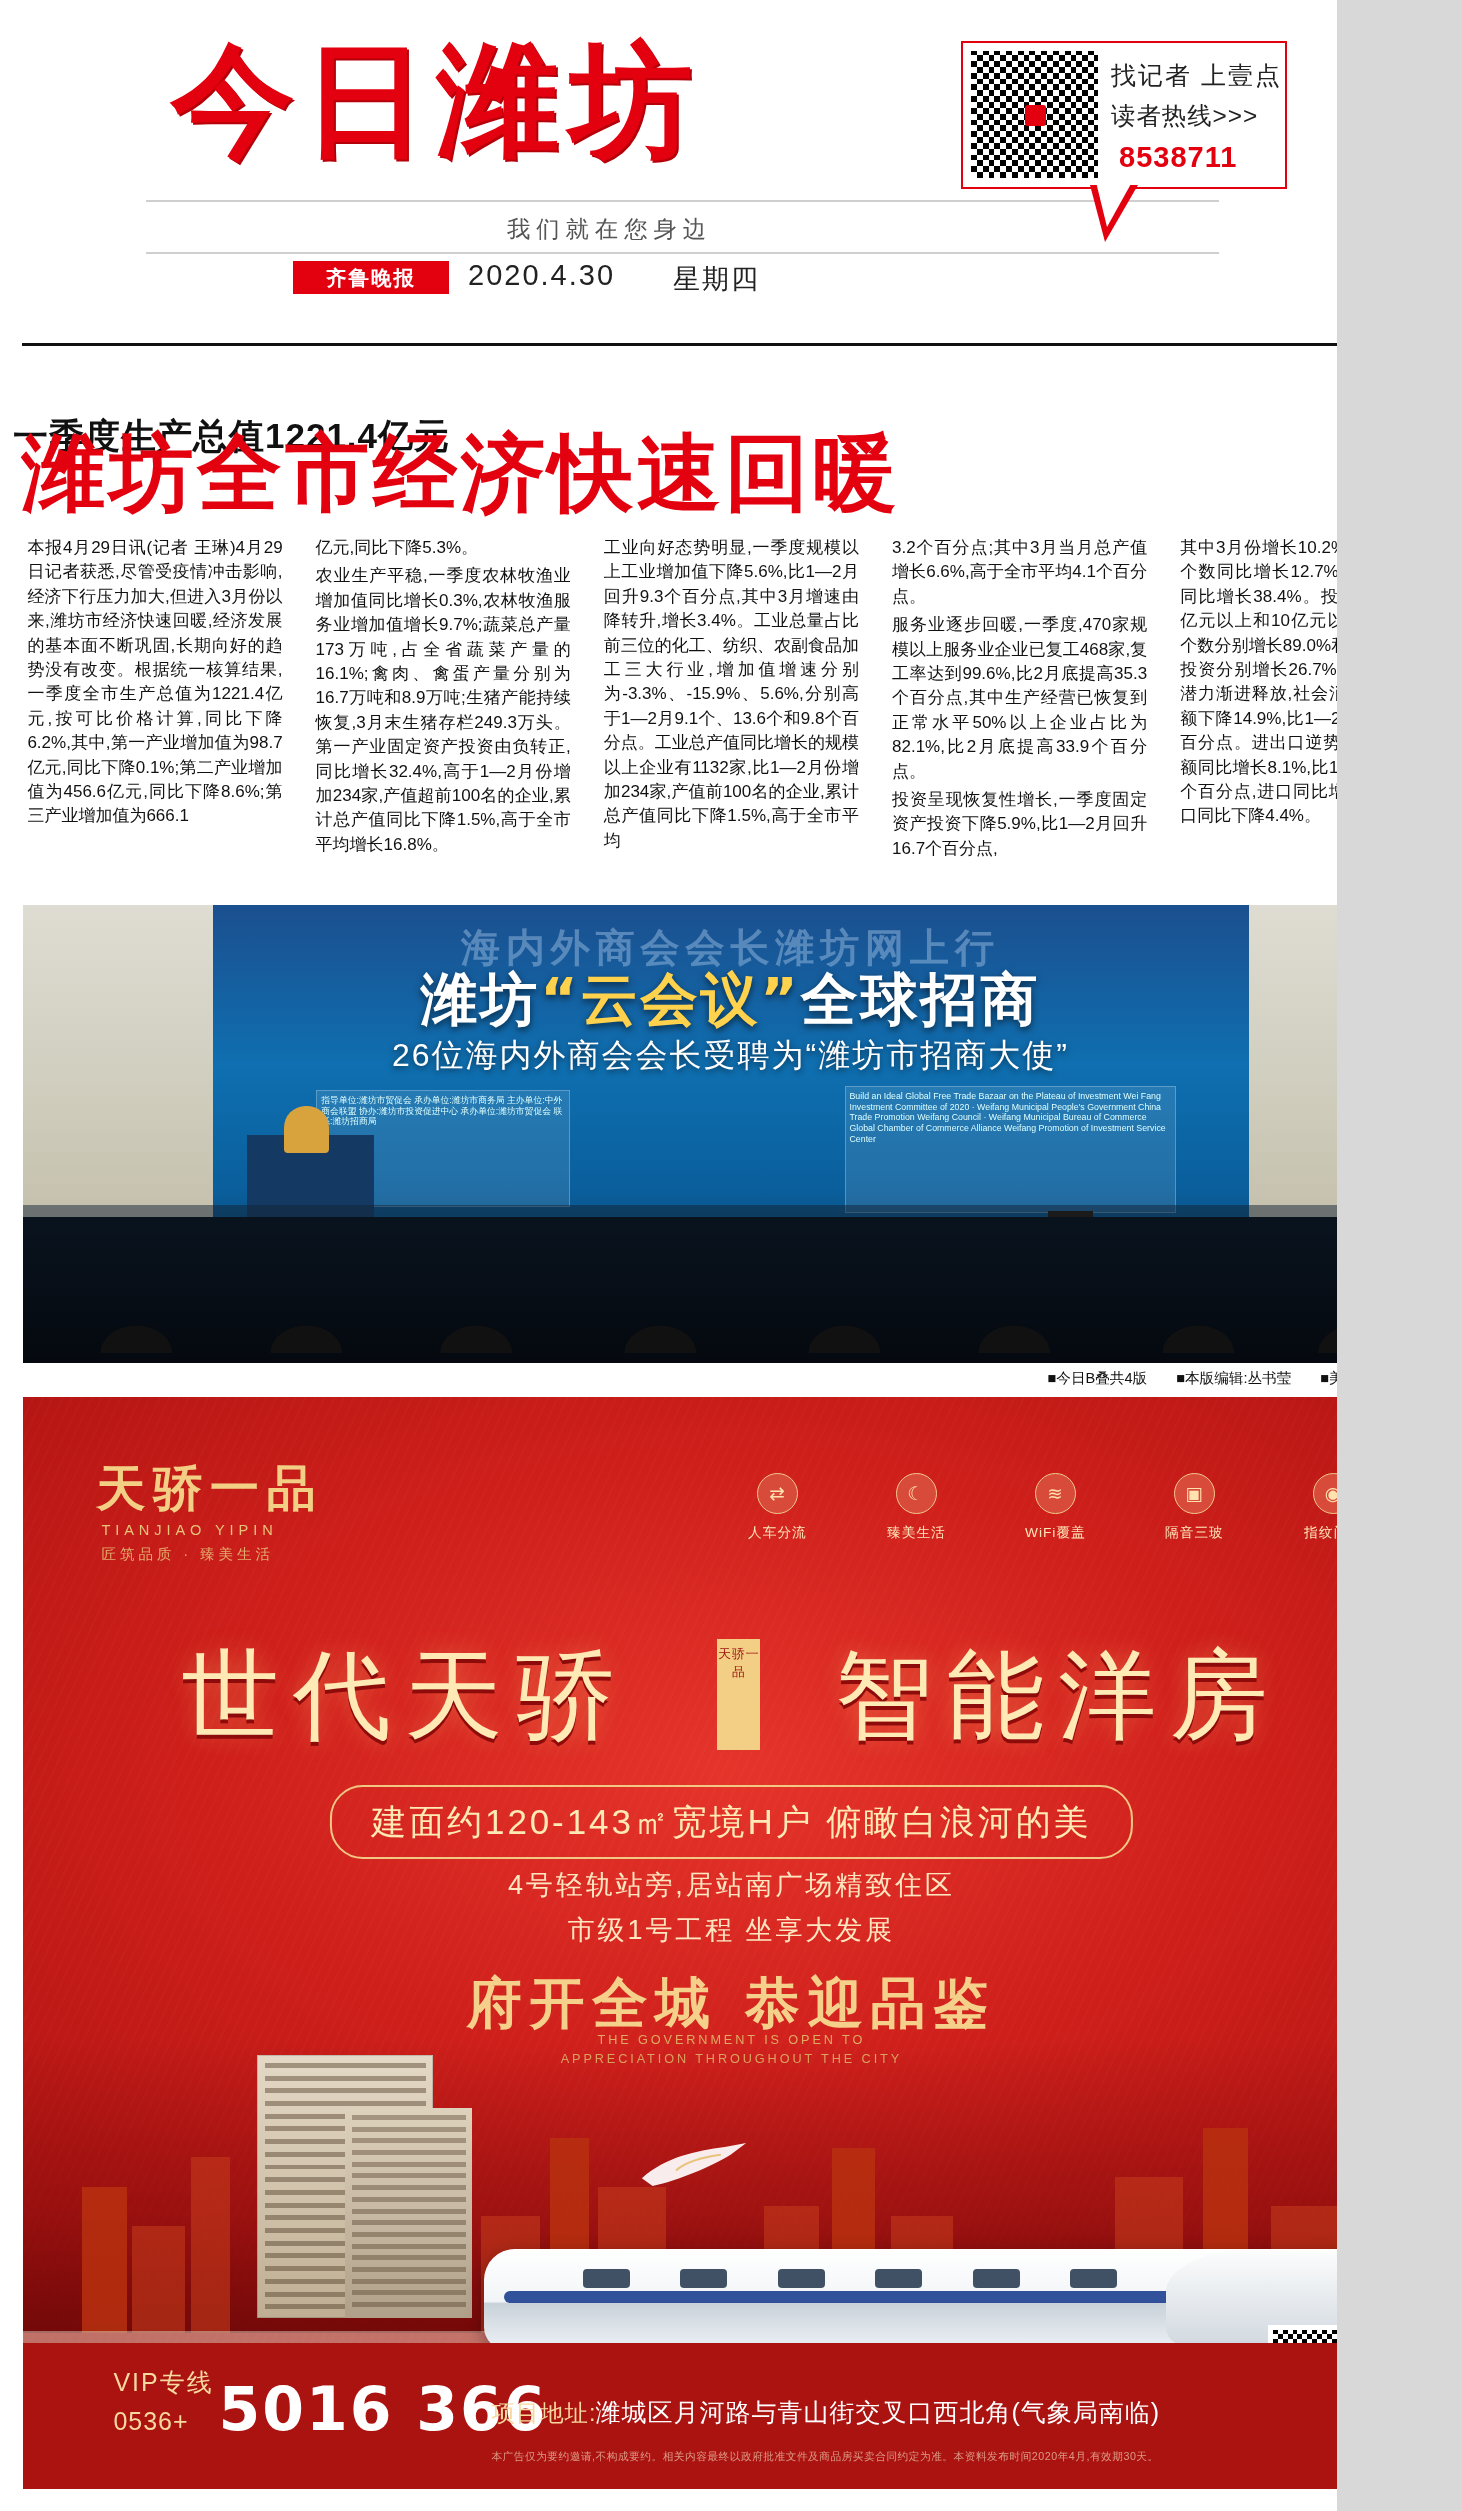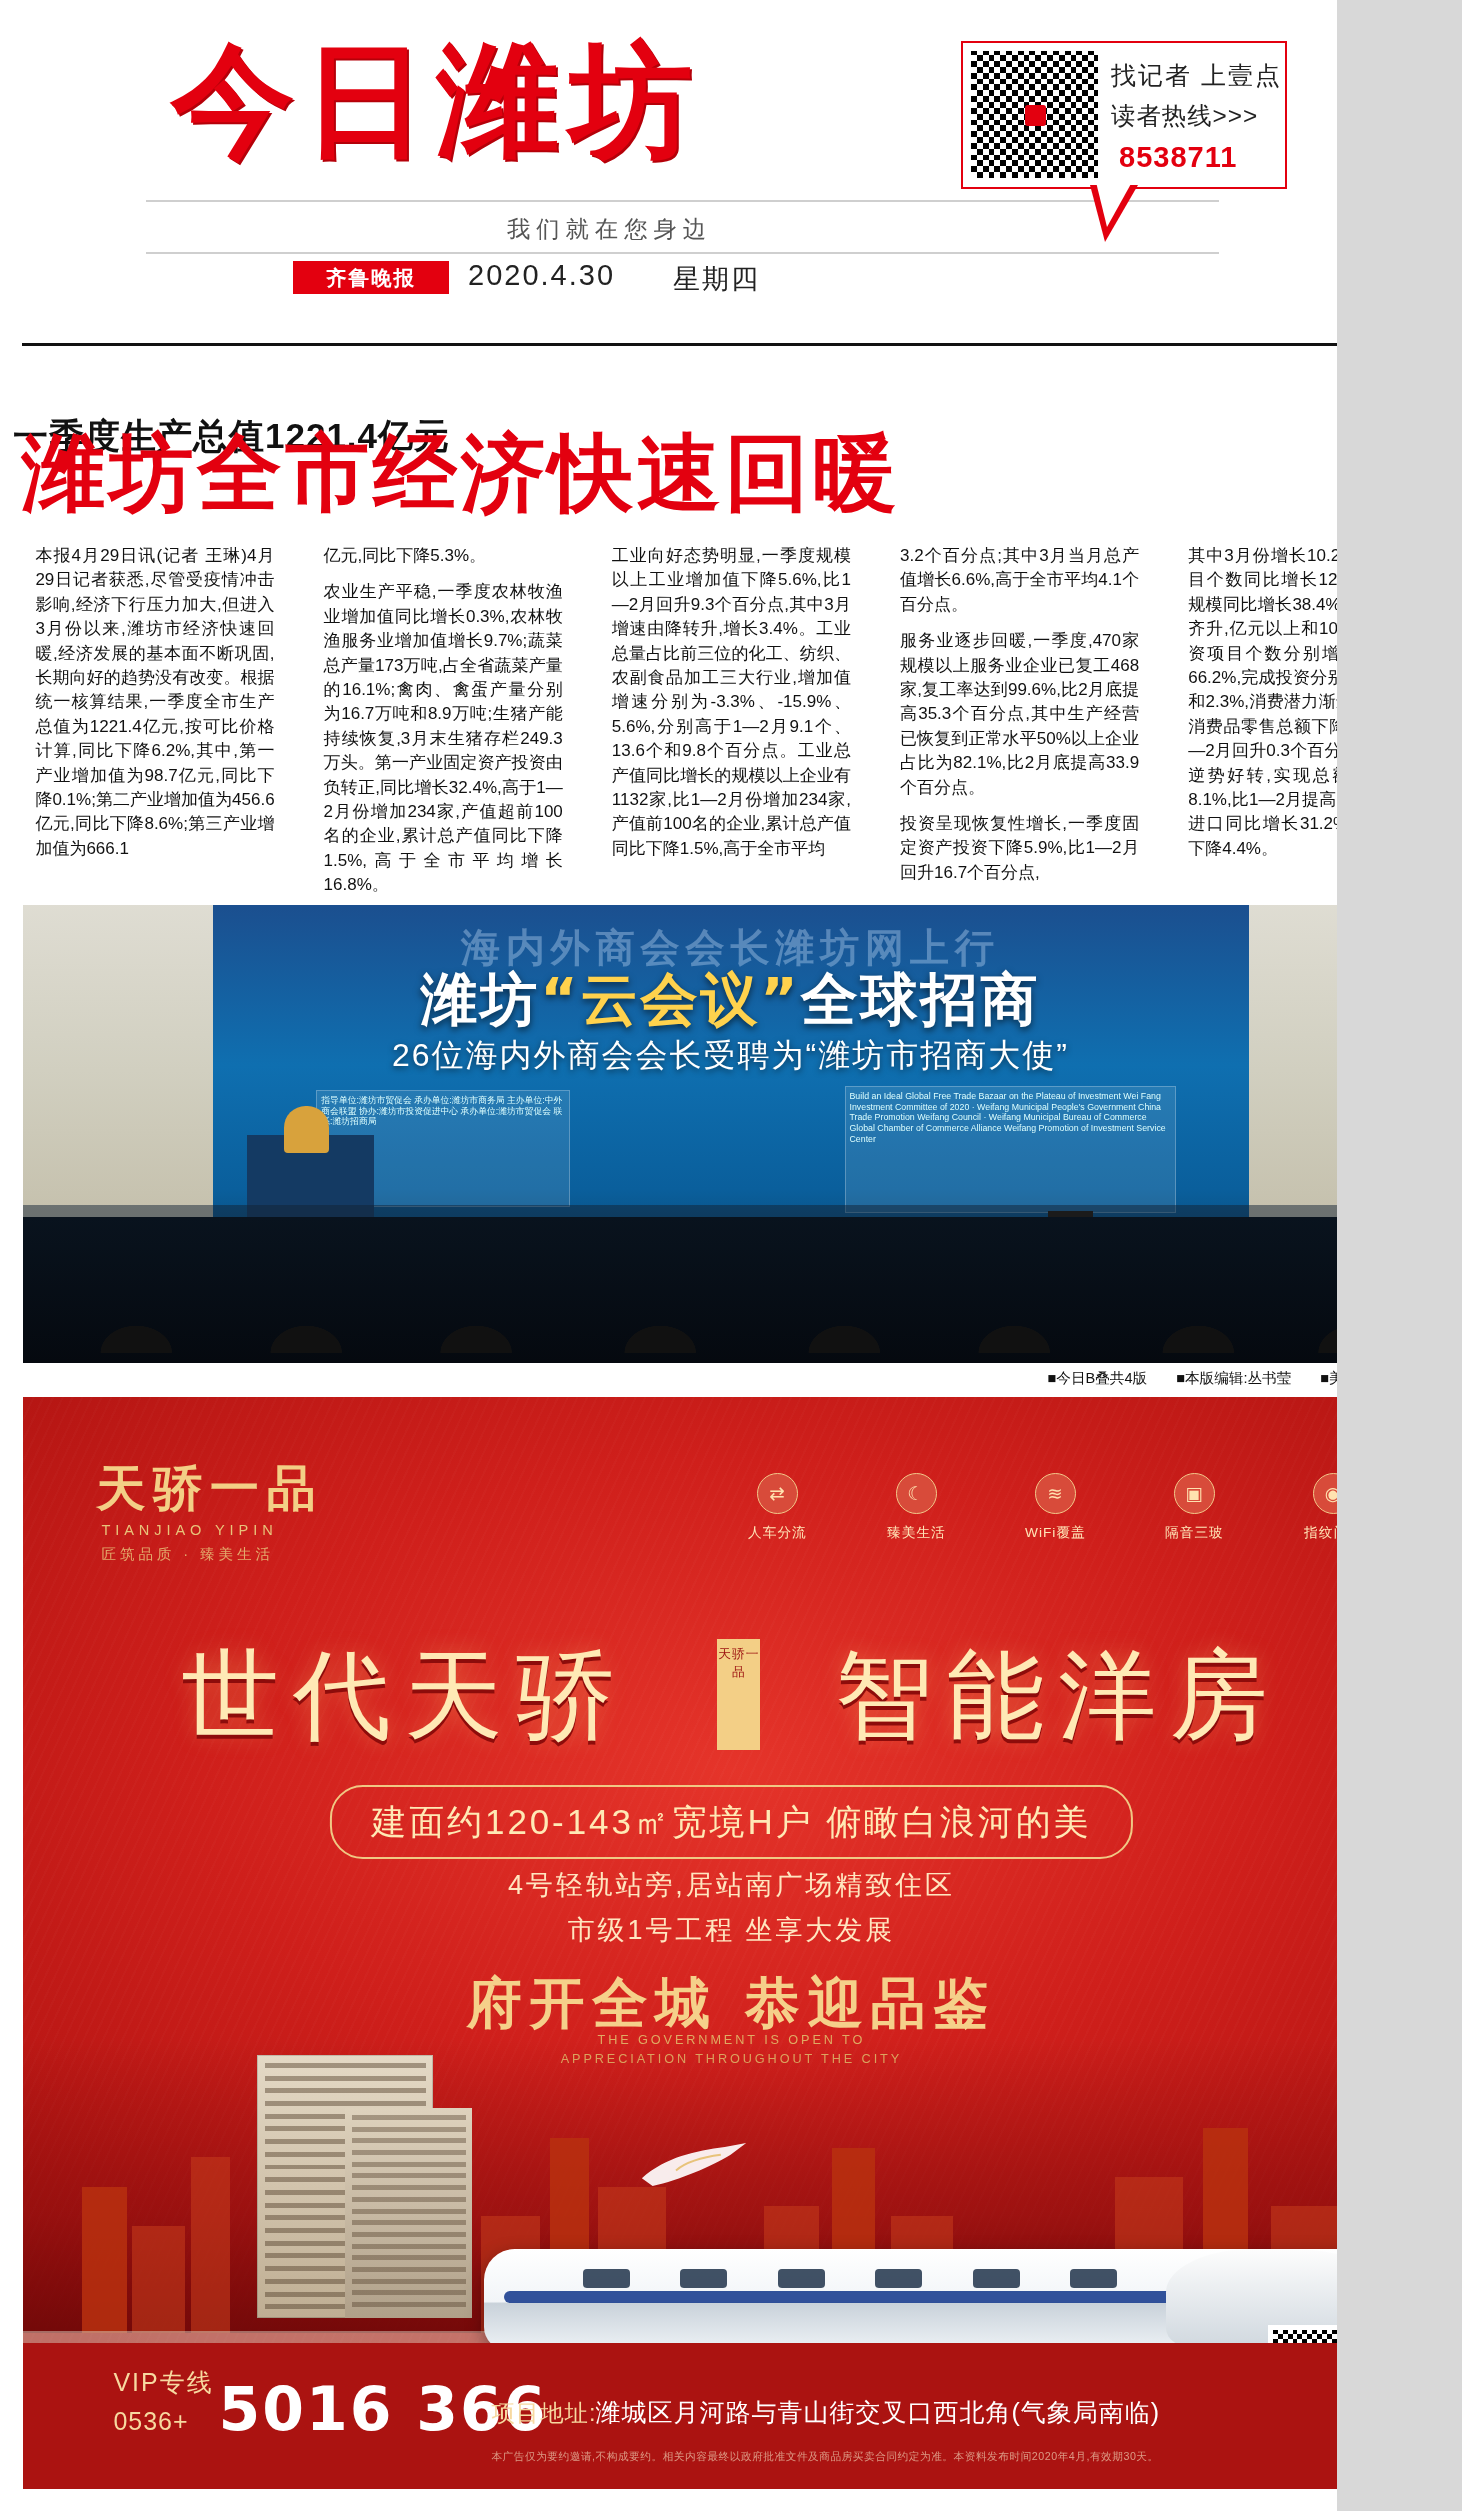--- a/index.html
+++ b/index.html
@@ -38,21 +38,21 @@
 
   
   .rule{position:absolute;left:21.5px;width:1420px;height:2.9px;background:#111;}
   .kicker{position:absolute;left:13px;top:369px;font-size:35px;font-weight:bold;color:#111;letter-spacing:1px;margin-top:44px;}
   .headline{position:absolute;left:21.5px;top:417px;font-size:84px;font-weight:bold;color:#e3000f;letter-spacing:3.9px;
      font-family:"DejaVu Sans","Liberation Sans",sans-serif;}
 
   
   .cols{position:absolute;left:23.4px;top:532px;width:1416px;display:flex;gap:25px;}
   .col{width:332px;font-size:17px;line-height:24.4px;color:#111;text-align:justify;}
-  .col p{margin:12px;text-indent:0;}
+  .col p{margin:4px;text-indent:0;}
 
   
   .photo{position:absolute;left:23.4px;top:905px;width:1416px;height:458px;background:#0c1a2a;overflow:hidden;}
   .photo .stage{position:absolute;left:0;top:0;width:100%;height:100%;
     background:linear-gradient(180deg,#1b4f8f 0%,#0f6fb0 35%,#0a5f9c 62%,#07263d 100%);}
   .photo .scrimL{position:absolute;left:0;top:0;width:190px;height:312px;
     background:linear-gradient(180deg,#e9e4d6,#cfc6ae);opacity:.95;}
   .photo .scrimR{position:absolute;right:0;top:0;width:190px;height:312px;
     background:linear-gradient(180deg,#e9e4d6,#cfc6ae);opacity:.95;}
   .photo .table{position:absolute;left:0;bottom:137px;width:100%;height:21.5px;background:#123;opacity:.5;}

